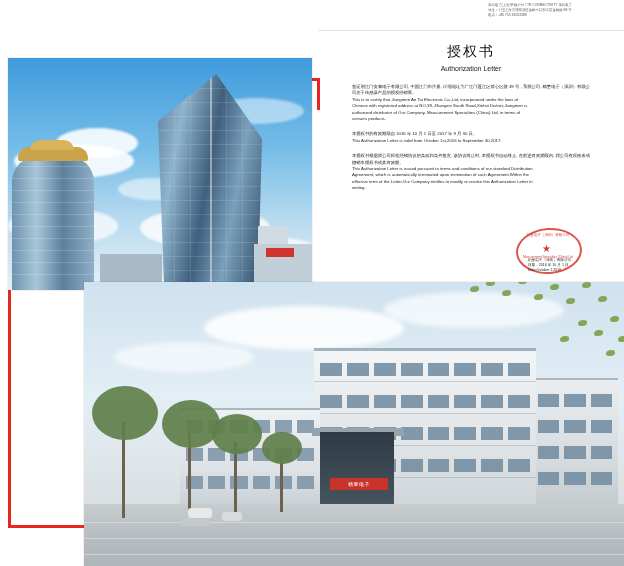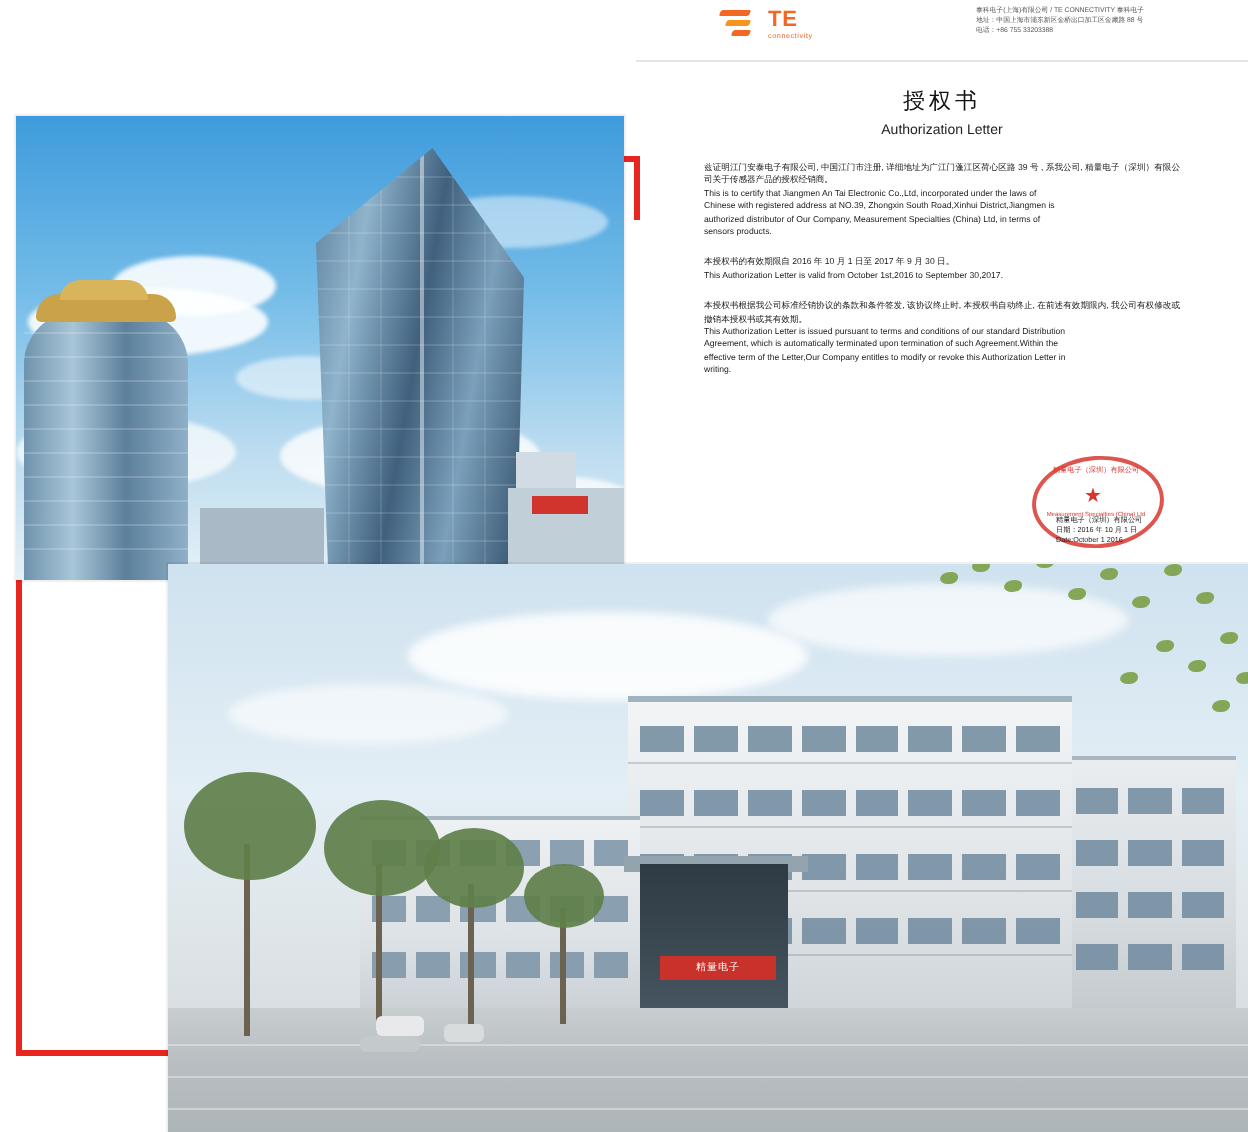--- a/index.html
+++ b/index.html
@@ -79,21 +79,21 @@
   }
   .doc-header-right div {
     font-size: 3.4px;
     color: #555;
     line-height: 5px;
     white-space: nowrap;
   }
   .doc-title-cn {
     margin-top: 12px;
     text-align: center;
-    font-size: 11px;
+    font-size: 14px;
     color: #111;
     letter-spacing: 2px;
   }
   .doc-title-en {
     margin-top: 4px;
     text-align: center;
     font-size: 7px;
     color: #222;
   }
   .doc-body {
@@ -432,29 +432,20 @@
   }
 
   
   .photo-border { box-shadow: 0 0 0 1px rgba(0,0,0,.06); }
 </style>
 </head>
 <body>
 
 <div class="doc">
   <div class="doc-header">
-    <div class="te-logo">
-      <div class="te-mark">
-        <span class="bar b1"></span>
-          <span class="bar b2"></span>
-          <span class="bar b3"></span>
-      </div>
-      <div class="te-word">TE</div>
-      <div class="te-sub">connectivity</div>
-    </div>
     <div class="doc-header-right">
       <div>泰科电子(上海)有限公司 / TE CONNECTIVITY 泰科电子</div>
       <div>地址：中国上海市浦东新区金桥出口加工区金藏路 88 号</div>
       <div>电话：+86 755 33203388</div>
     </div>
   </div>
 
   <div class="doc-title-cn">授权书</div>
   <div class="doc-title-en">Authorization Letter</div>
 

